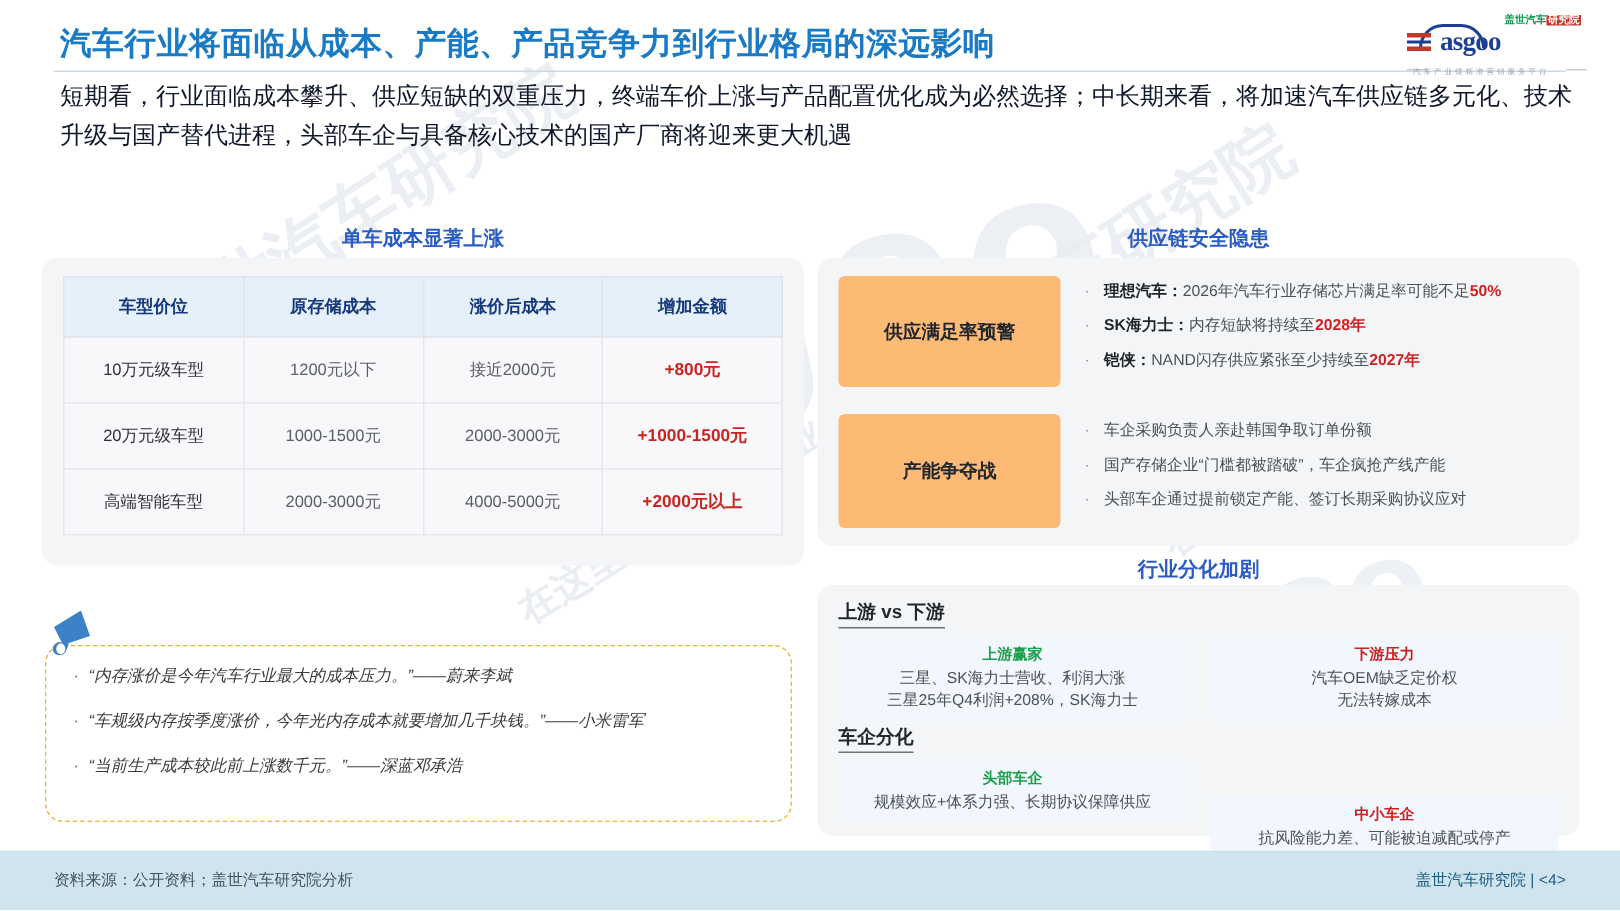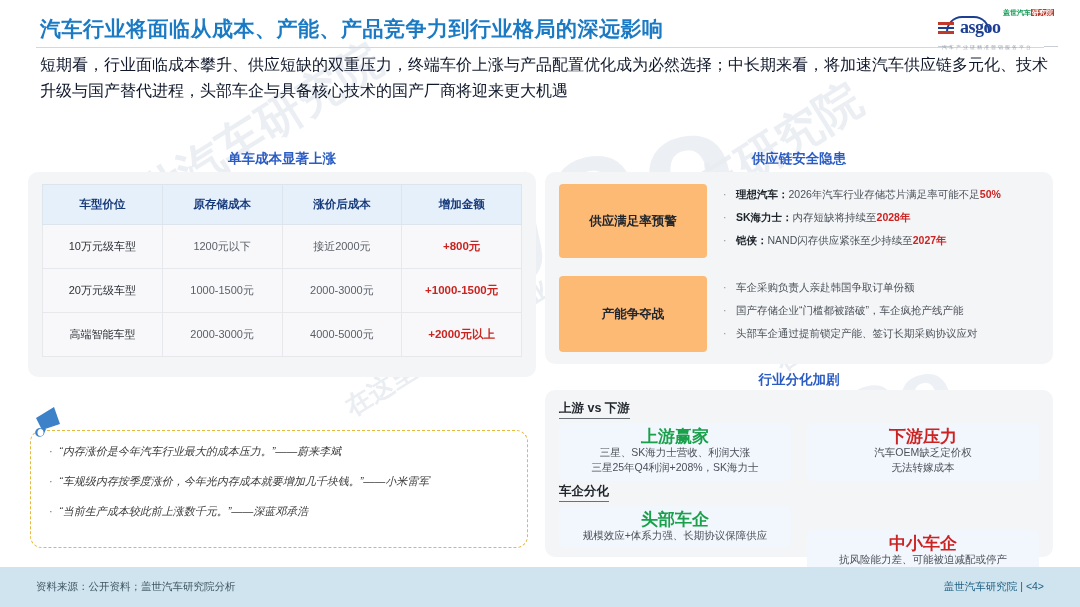--- a/index.html
+++ b/index.html
@@ -87,21 +87,21 @@
   .sb-li .dot { width: 13px; flex: none; color: #8a9099; }
   .sb-li b { color: #1e242b; }
   .sb-li .rd { color: #cc2222; font-weight: 700; }
 
   
   #ind-panel { left: 545px; top: 390px; width: 508px; height: 167px; }
   .ind-sub { position: absolute; left: 14px; font-size: 12.5px; font-weight: 700; color: #22272e;
              border-bottom: 1.4px solid #6b7178; padding-bottom: 1px; }
   .card { position: absolute; background: #f2f6fd; border-radius: 5px; text-align: center;
           padding-top: 6px; }
-  .card .ct { font-size: 17px; font-weight: 700; line-height: 16px; font-family: Liberation Serif, serif; }
+  .card .ct { font-size: 10px; font-weight: 700; line-height: 16px; font-family: Liberation Serif, serif; }
   .card .cb { font-size: 10.5px; color: #4b5159; line-height: 15px; }
   .green { color: #19a04a; } .red { color: #cc2222; }
 
   
   .footer { position: absolute; left: 0; bottom: 0; width: 1080px; height: 40px;
             background: #cfe4ee; z-index: 5; }
   .foot-l { position: absolute; left: 36px; top: 13px; font-size: 10.5px; color: #3f5662; }
   .foot-r { position: absolute; right: 36px; top: 13px; font-size: 10.5px; color: #1d5f82;
             font-weight: 400; }
 </style>

